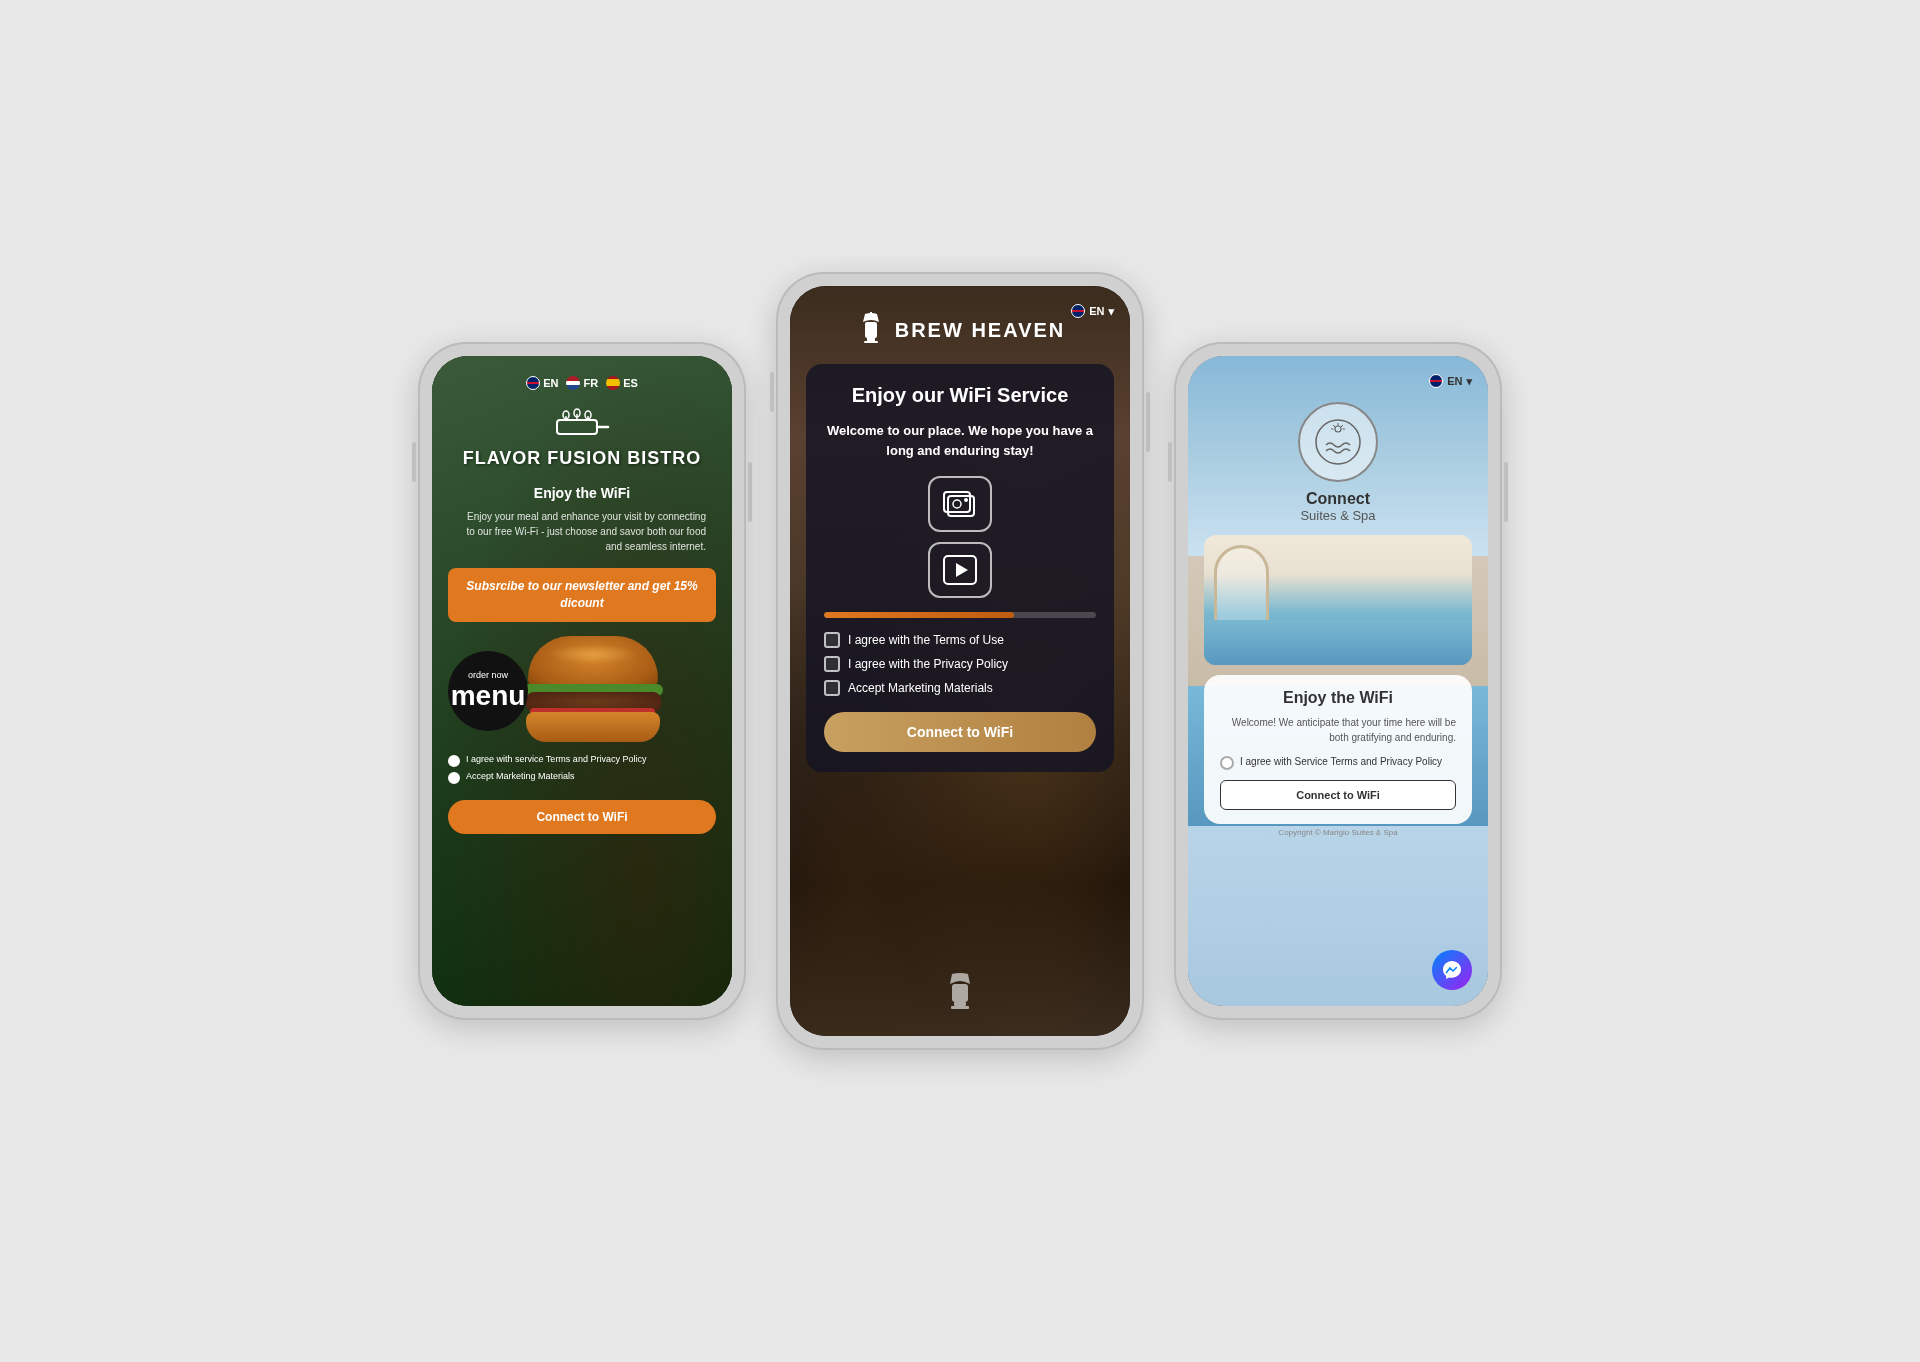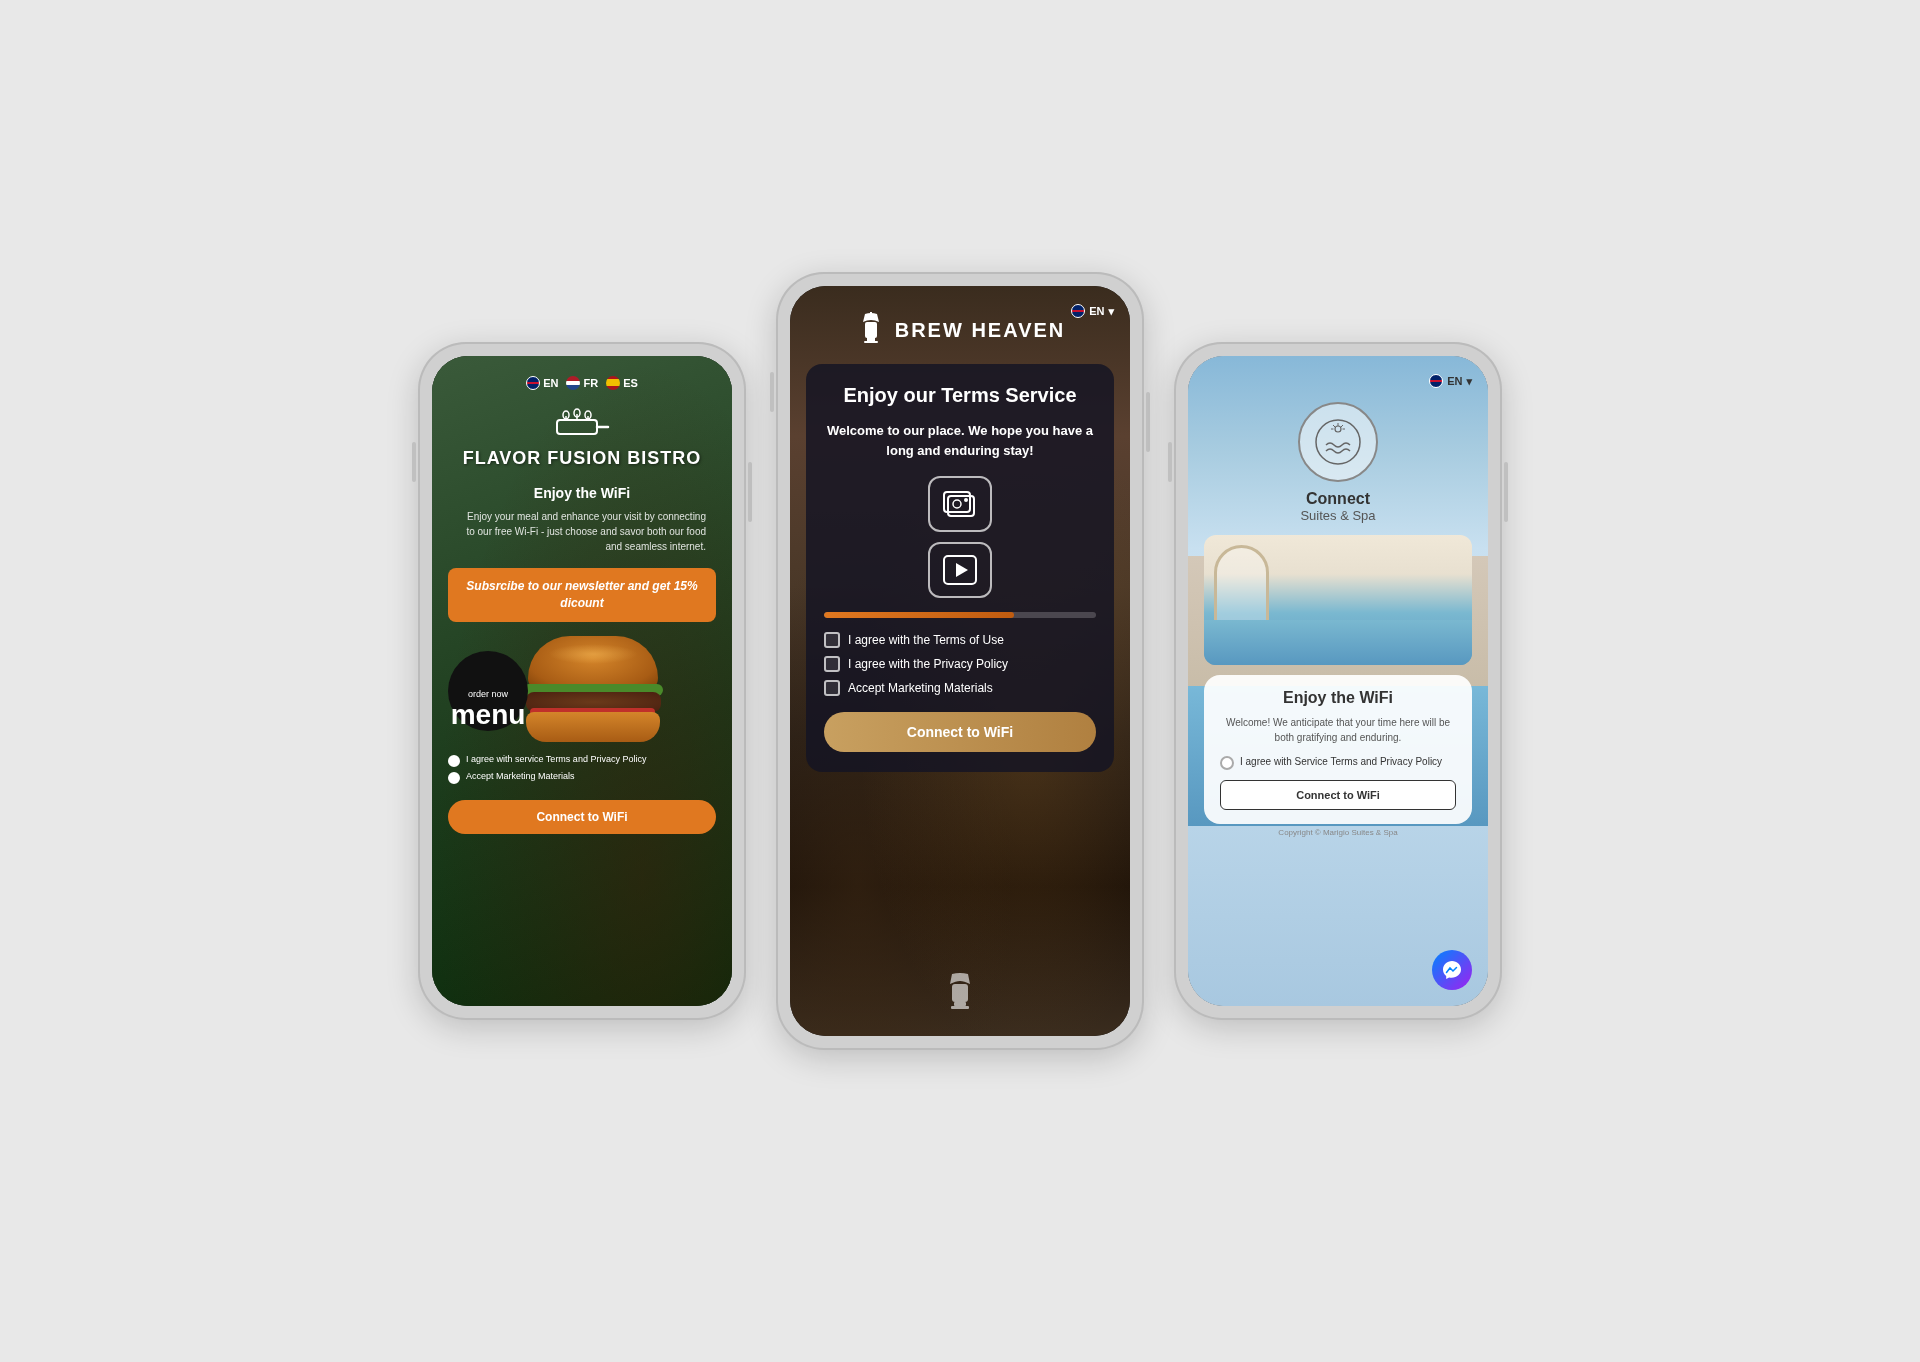--- a/index.html
+++ b/index.html
@@ -163,21 +163,21 @@
       position: relative;
     }
     .order-circle {
       background: #111;
       border-radius: 50%;
       width: 80px;
       height: 80px;
       display: flex;
       flex-direction: column;
       align-items: center;
-      justify-content: flex-end;
+      justify-content: center;
       flex-shrink: 0;
       z-index: 2;
     }
     .order-now-text {
       color: #fff;
       font-size: 9px;
       font-weight: normal;
     }
     .menu-text {
       color: #fff;
@@ -566,21 +566,21 @@
     .right-enjoy-title {
       color: #333;
       font-size: 16px;
       font-weight: bold;
       text-align: center;
       margin-bottom: 8px;
     }
     .right-welcome-text {
       color: #555;
       font-size: 10px;
-      text-align: center;
+      text-align: right;
       line-height: 1.5;
       margin-bottom: 10px;
     }
     .right-checkbox-row {
       display: flex;
       align-items: flex-start;
       gap: 6px;
       margin-bottom: 10px;
     }
     .right-checkbox {
@@ -726,21 +726,21 @@
               <rect x="10" y="10" width="12" height="16" rx="2" fill="white"></rect>
               <rect x="12" y="26" width="8" height="3" fill="white"></rect>
               <rect x="9" y="29" width="14" height="2" fill="white" rx="1"></rect>
               <line x1="16" y1="2" x2="16" y2="-2" stroke="white" stroke-width="2"></line>
               <ellipse cx="16" cy="-2" rx="2" ry="1.5" fill="white"></ellipse>
             </svg>
             <span class="brew-title">BREW HEAVEN</span>
           </div>
 
           <div class="wifi-card">
-            <div class="wifi-service-title">Enjoy our Terms Service</div>
+            <div class="wifi-service-title">Enjoy our WiFi Service</div>
             <div class="wifi-welcome-text">Welcome to our place. We hope you have a long and enduring stay!</div>
 
             
             <div class="icon-row">
               <div class="icon-box">
                 <svg width="36" height="32" viewBox="0 0 36 32" fill="none" xmlns="http://www.w3.org/2000/svg">
                   <rect x="2" y="4" width="26" height="20" rx="3" stroke="white" stroke-width="2" fill="none"></rect>
                   <rect x="6" y="8" width="26" height="20" rx="3" stroke="white" stroke-width="2" fill="none"></rect>
                   <circle cx="15" cy="16" r="4" stroke="white" stroke-width="1.5" fill="none"></circle>
                   <circle cx="24" cy="12" r="2" fill="white"></circle>

